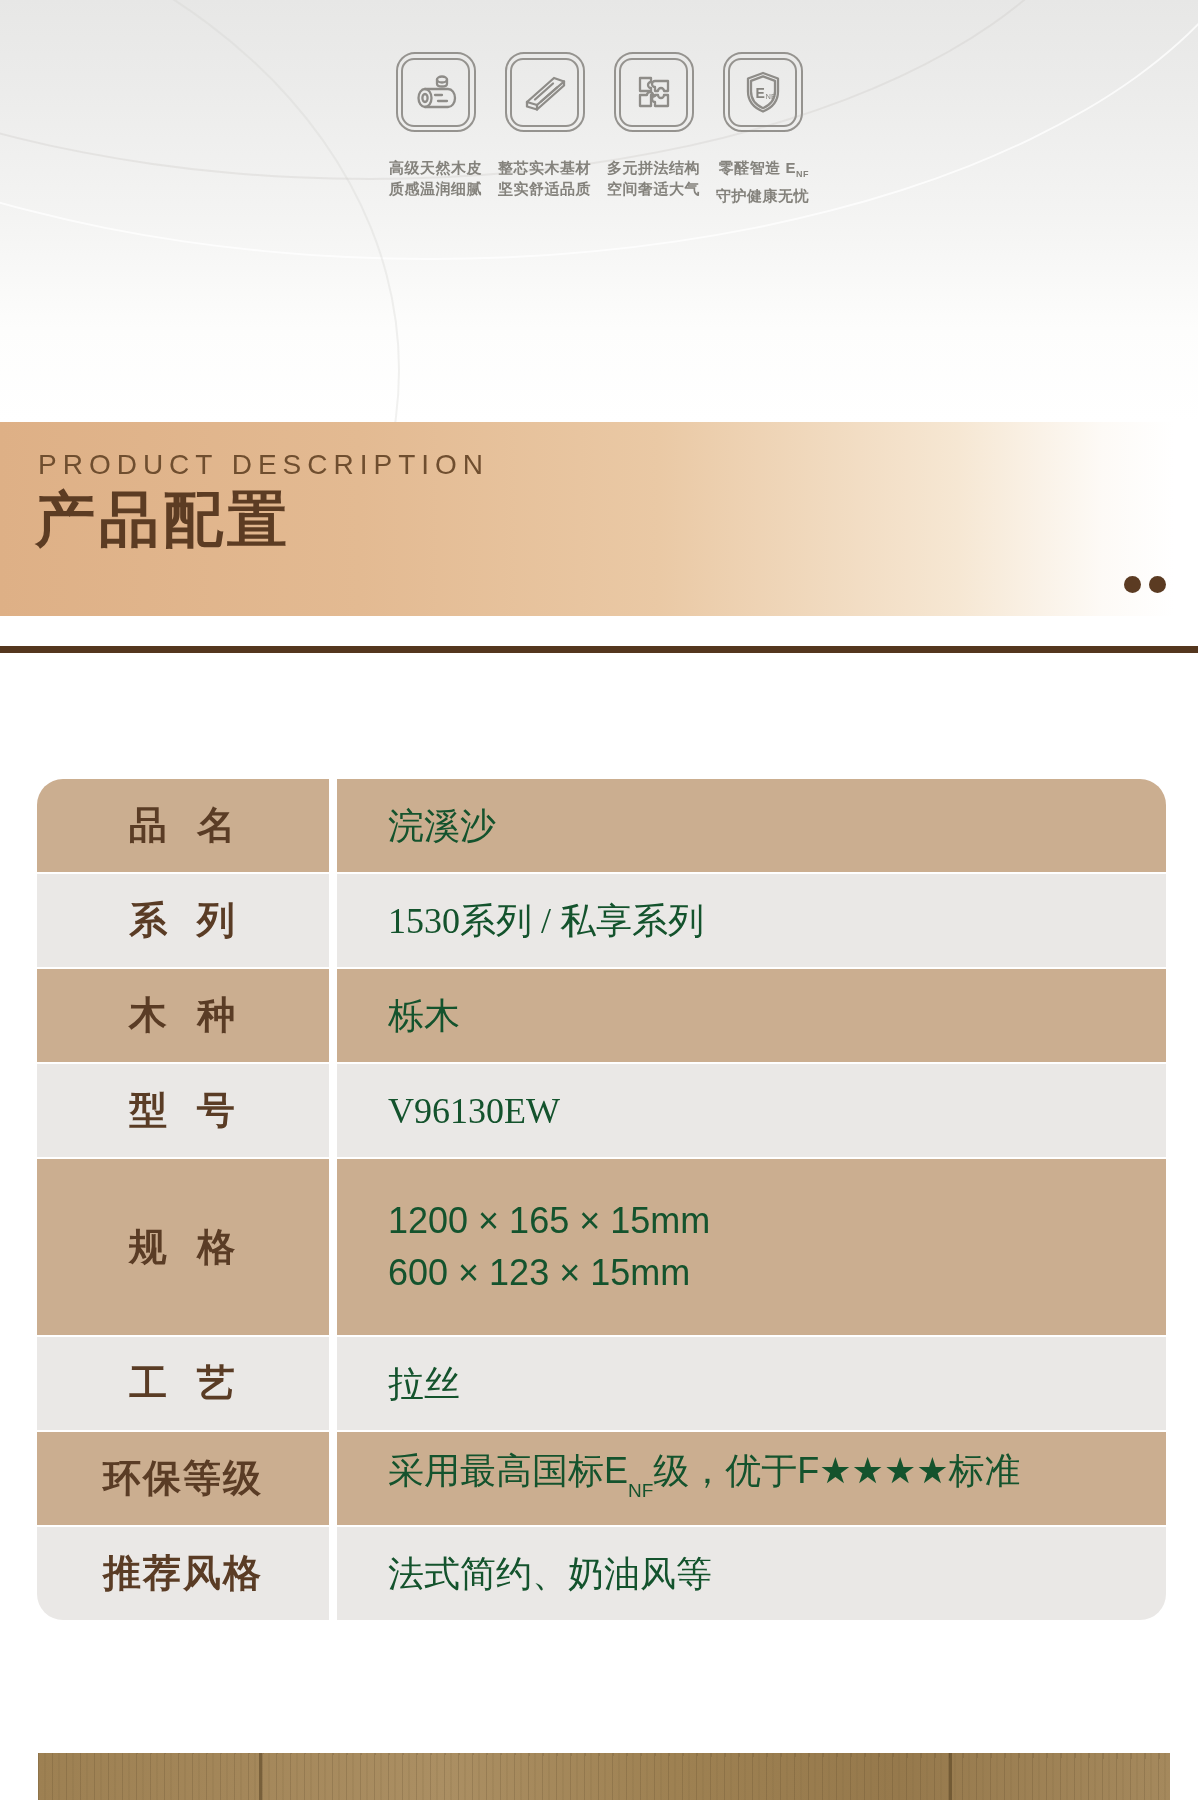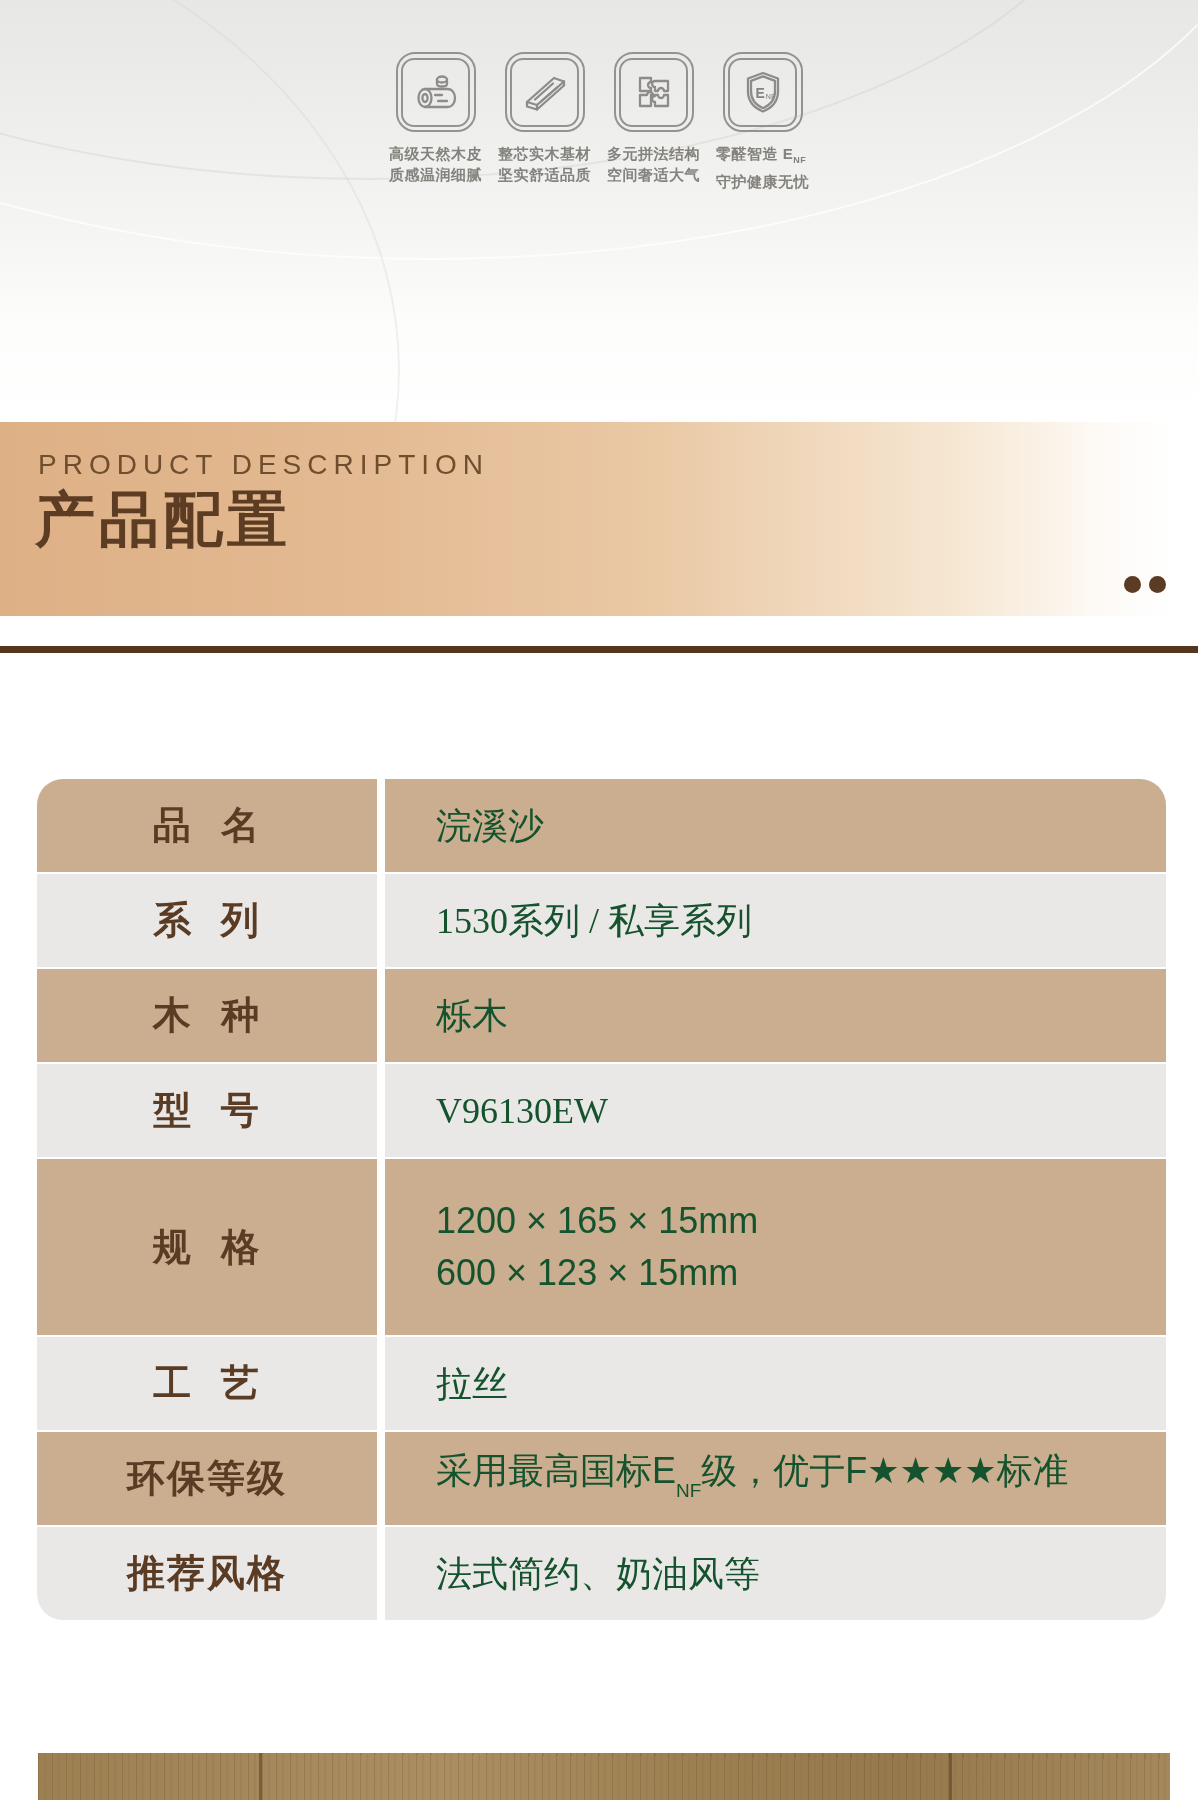--- a/index.html
+++ b/index.html
@@ -21,21 +21,21 @@
 
   .features { position:absolute; top:52px; left:0; right:0; display:flex; justify-content:center; }
   .feature { width:109px; display:flex; flex-direction:column; align-items:center; }
   .icon-box {
     width:80px; height:80px; border:2.5px solid #95938f; border-radius:19px;
     position:relative; display:flex; align-items:center; justify-content:center;
   }
   .icon-box::before { content:""; position:absolute; inset:3.5px; border:2px solid #95938f; border-radius:13px; }
   .icon-box svg { width:48px; height:48px; stroke:#8e8c88; fill:none; stroke-width:2.3; stroke-linecap:round; stroke-linejoin:round; }
   .icon-box svg text { stroke:none; fill:#86847f; font-family:"Liberation Sans",sans-serif; }
-  .caption { margin-top:11px; text-align:left; font-size:15px; line-height:21px; font-weight:600; color:#84827c; letter-spacing:.5px; white-space:nowrap; }
+  .caption { margin-top:25px; text-align:right; font-size:15px; line-height:21px; font-weight:600; color:#84827c; letter-spacing:.5px; white-space:nowrap; }
   .caption sub { font-size:9px; }
 
   
   .banner {
     position:absolute; top:422px; left:0; width:1198px; height:194px;
     background:linear-gradient(90deg,#deb086 0%,#e3ba92 30%,#eac9a5 55%,#f6e7d3 80%,#fdfaf6 92%,#ffffff 98%);
   }
   .banner-sub { position:absolute; left:38px; top:27px; font-size:28px; letter-spacing:6px; color:#6f4e2f; }
   .banner-title { position:absolute; left:35px; top:58px; font-size:60px; font-weight:900; letter-spacing:4px; color:#5c3c23; }
   .banner-dots { position:absolute; right:32px; top:154px; display:flex; gap:8px; }
@@ -45,21 +45,21 @@
 
   
   .spec-table {
     position:absolute; top:779px; left:37px; width:1129px;
     background:#ffffff; border-radius:26px; overflow:hidden;
     display:flex; flex-direction:column; gap:2px;
   }
   .row { display:flex; gap:8px; height:93px; }
   .row.tall { height:176px; }
   .cell-label {
-    width:340px; flex:none; display:flex; align-items:center; justify-content:center;
+    width:292px; flex:none; display:flex; align-items:center; justify-content:center;
     font-size:38px; font-weight:700; color:#5a3c25; word-spacing:16px; letter-spacing:2px;
   }
   .cell-value {
     flex:1; display:flex; flex-direction:column; justify-content:center;
     padding-left:51px; font-size:36px; color:#14532d; line-height:52px;
   }
   .bg-tan  > div { background:#cbae90; }
   .bg-gray > div { background:#eae8e6;font-family:Liberation Serif, serif; }
   .cell-value sub { font-size:19px; align-self:flex-end; position:relative; top:4px; }
   .cell-value .inline { display:block; }

